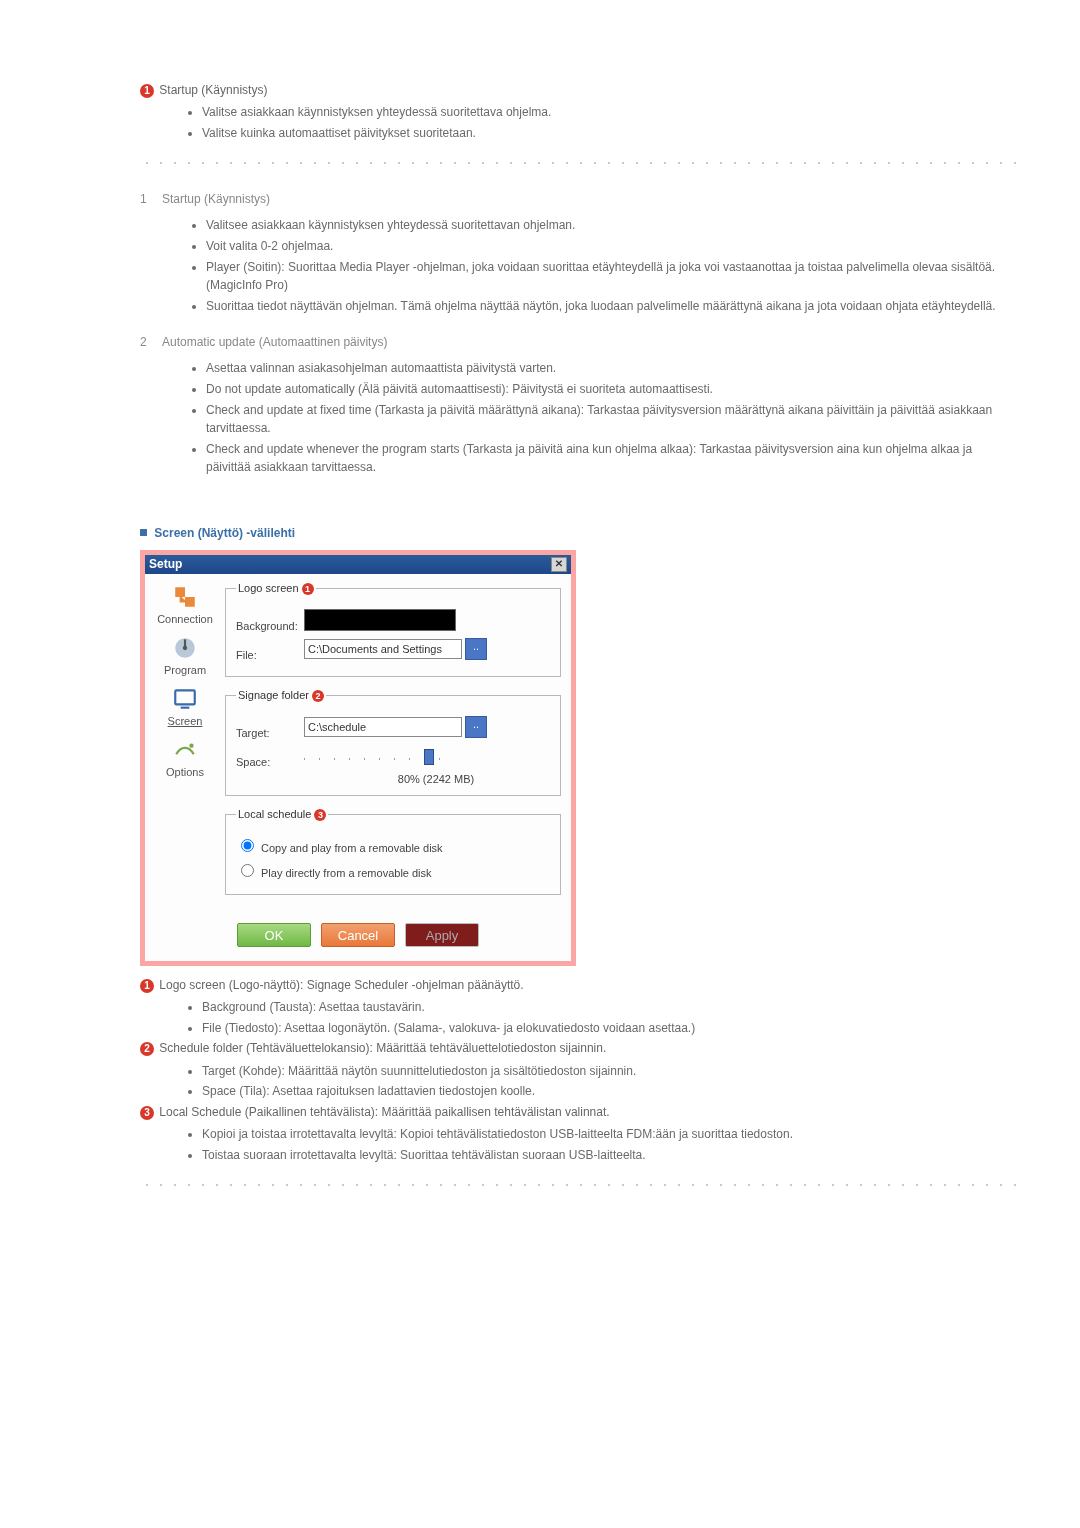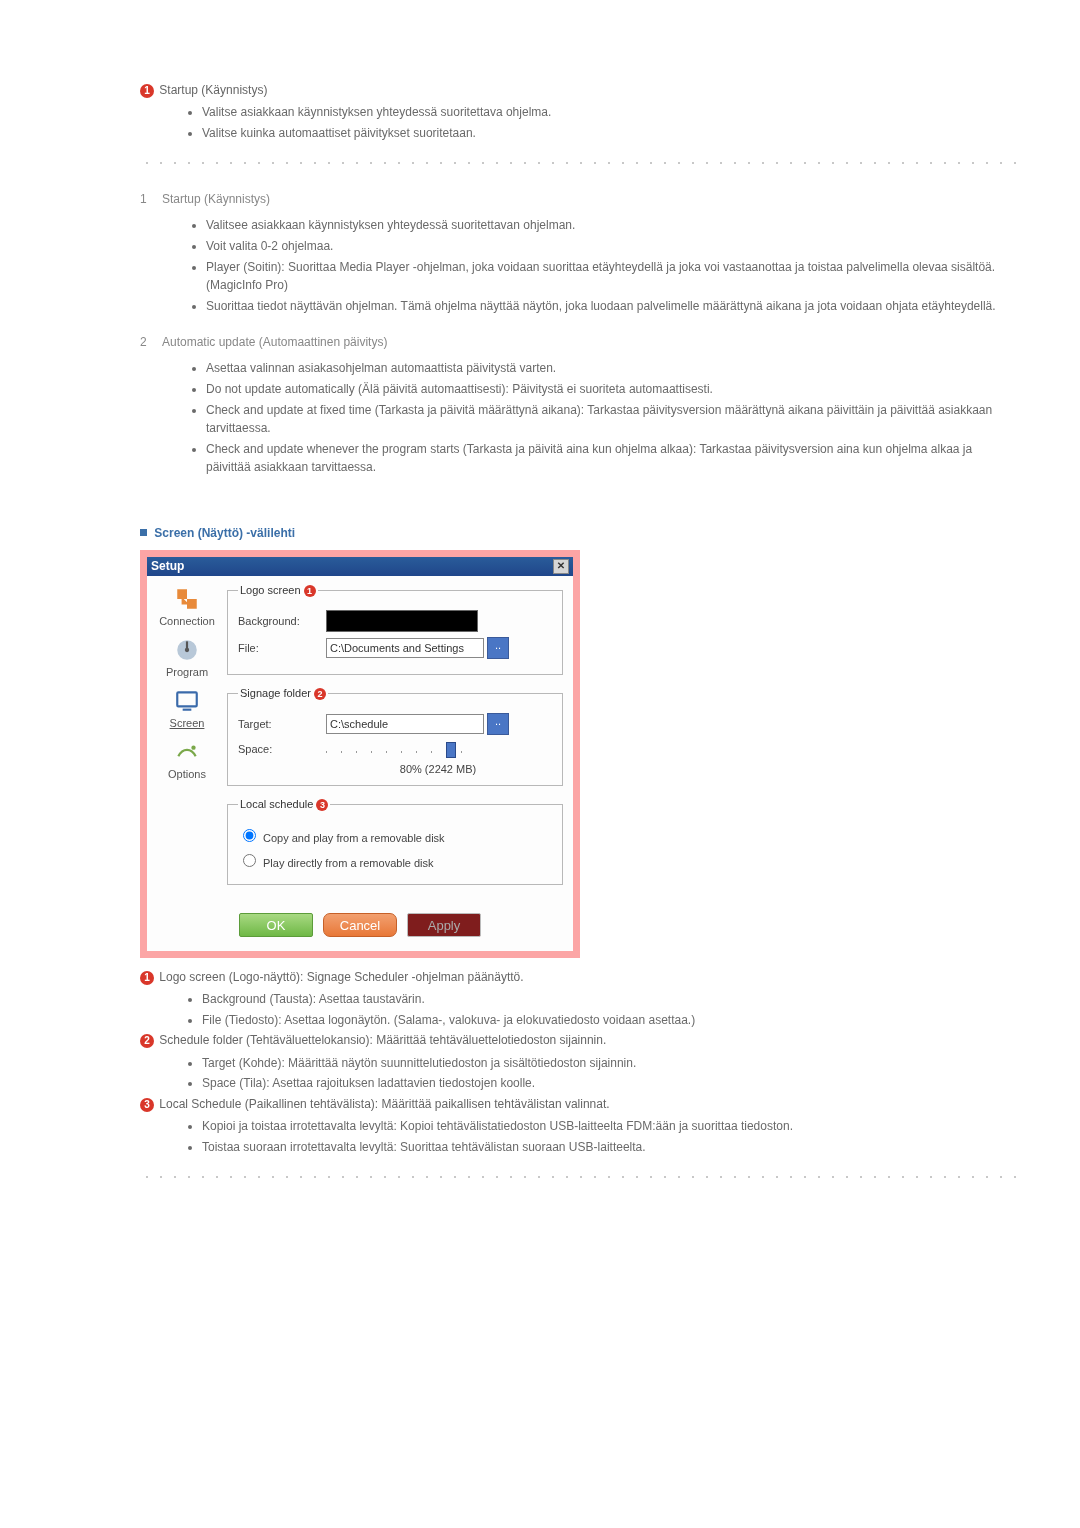--- a/index.html
+++ b/index.html
@@ -95,21 +95,21 @@
     margin-bottom: 10px;
   }
   .tab-header .sq {
     display:inline-block;
     width:7px;height:7px;background:#3b6fa8;margin-right:4px;vertical-align:middle;
   }
   .tab-header .lbl { color:#3b6fa8; font-weight:bold; font-size:12px; vertical-align:middle;}
   
   .dialog {
     width: 426px;
-    border: 7px solid #fca5a5;
+    border: 5px solid #fca5a5;
     background: #fdfdfd;
     margin-bottom: 10px;
   }
   .dlg-title {
     background: linear-gradient(#2a5c9a,#1f468a);
     color: #fff;
     font-weight: bold;
     font-size: 12px;
     padding: 2px 4px;
     display: flex;
@@ -156,21 +156,21 @@
   fieldset.grp legend {
     padding: 0 2px;
     font-size: 11px;
     color: #333;
   }
   .row {
     display: flex;
     align-items: center;
     margin: 5px 0;
   }
-  .row .lbl { width: 88px; }
+  .row .lbl { width: 68px; margin-top: 12px; }
   .color-swatch {
     width: 150px; height: 20px; background:#000; border:1px solid #666;
   }
   .txtfield {
     width: 150px; height: 18px; border:1px solid #888;
     font-size:11px; padding: 0 3px; background:#fff; color:#333;
     white-space:nowrap; overflow:hidden; line-height:18px;
   }
   .browse {
     width: 20px; height: 20px; background:#4a76c5;
@@ -197,21 +197,21 @@
   .dlg-buttons {
     display:flex; justify-content:center; gap:10px;
     padding: 12px 0 14px 0;
   }
   .dlg-btn {
     width: 72px; height:22px; border:1px solid #888;
     font-size:13px; border-radius:2px;
     display:flex;align-items:center;justify-content:center;
   }
   .btn-ok { background: linear-gradient(#a8d982,#6fb846); color:#fff; border-color:#5c9c3a;}
-  .btn-cancel { background: linear-gradient(#f2a070,#e87838); color:#fff; border-color:#c66028;border-radius:7px;}
+  .btn-cancel { background: linear-gradient(#f2a070,#e87838); color:#fff; border-color:#c66028;}
   .btn-apply { background: #7f1d1d; color:#aaa; border-color:#bbb;}
   
   .ic-conn svg, .ic-prog svg, .ic-scr svg, .ic-opt svg { width:26px;height:26px;}
 </style>
 </head>
 <body>
 
 <div class="page">
 
   <div>

